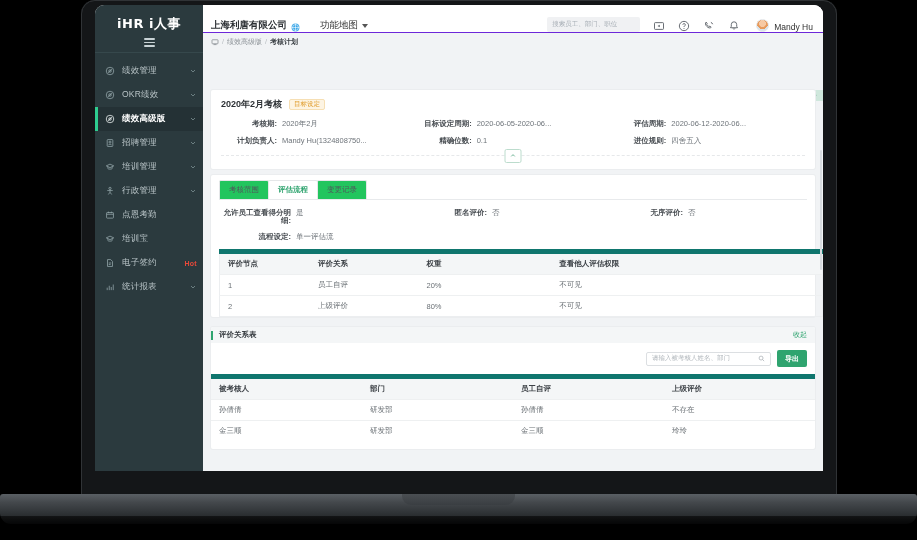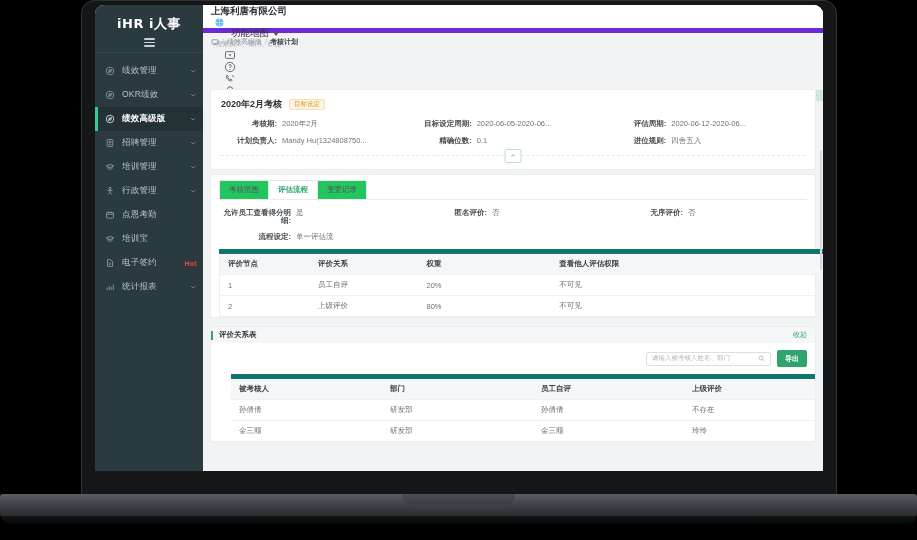--- a/index.html
+++ b/index.html
@@ -90,24 +90,23 @@
   .nav-caret {
     width: 8px; height: 8px; color: #7e9094; flex: 0 0 8px;
   }
   .nav-caret svg { width: 8px; height: 8px; display: block; }
   .hot-badge { font-size: 7px; color: #e8493a; font-weight: 700; letter-spacing: .3px; }
 
   
   #main { position: absolute; left: 108px; top: 0; width: 620px; height: 466px; background: #f1f3f5; }
 
   #topbar {
-    height: 28px; background: #fff; display: flex; align-items: flex-start;
-    padding: 0 10px 0 8px; border-bottom: 5px solid #6d28d9;
+    height: 28px; background: #fff; display: flex; align-items: flex-end;
+    padding: 0 10px 0 8px; border-bottom: 1px solid #6d28d9;
     border-radius: 0 9px 0 0;
-    flex-direction: column;
   }
   .company { font-size: 9.5px; color: #2b2f33; font-weight: 700; }
   .globe-ico { margin-left: 4px; width: 9px; height: 9px; color: #3ba7e8; }
   .globe-ico svg { width: 9px; height: 9px; display: block; }
   .funcmap { margin-left: 20px; font-size: 9.5px; color: #333; display: flex; align-items: center; cursor: pointer; }
   .funcmap .tri { margin-left: 4px; border-left: 3px solid transparent; border-right: 3px solid transparent; border-top: 4px solid #555; }
   .spacer { flex: 1; }
   #global-search {
     width: 93px; height: 15px; background: #f0f1f3; border-radius: 2px;
     display: flex; align-items: center; padding: 0 5px;
@@ -202,42 +201,42 @@
   td {
     font-size: 7.5px; color: #6b7176; padding: 5px 8px;
     border-top: 1px solid #eef0f1;
   }
   .node-tbl { margin: 0 8px 10px 8px; border: 1px solid #eceef0; }
   .node-tbl th:nth-child(1), .node-tbl td:nth-child(1) { width: 15%; }
   .node-tbl th:nth-child(2), .node-tbl td:nth-child(2) { width: 18%; }
   .node-tbl th:nth-child(3), .node-tbl td:nth-child(3) { width: 22%; }
 
   
-  #rel-card { margin-top: 6px; padding-bottom: 0; overflow: hidden; }
+  #rel-card { margin-top: 6px; padding-bottom: 8px; overflow: hidden; }
   .sec-head {
     background: #f4f6f7; height: 16px; display: flex; align-items: center;
     padding: 0 8px 0 0; position: relative;
   }
   .sec-head .bar { width: 2px; height: 9px; background: #2fa46f; margin-right: 6px; }
   .sec-head .t { font-size: 7.5px; color: #3a3f44; font-weight: 700; }
   .sec-head .collapse-link { margin-left: auto; font-size: 7px; color: #2fa46f; cursor: pointer; }
 
   .toolbar { display: flex; align-items: center; justify-content: flex-end; padding: 7px 8px; gap: 6px; }
   #rel-search {
     width: 125px; height: 14px; border: 1px solid #dcdfe2; border-radius: 2px;
     display: flex; align-items: center; padding: 0 5px; background: #fff;
   }
   #rel-search .ph { font-size: 6.5px; color: #b0b6bb; flex: 1; white-space: nowrap; }
   #rel-search .mag { width: 7px; height: 7px; color: #a5abb0; }
   #rel-search .mag svg { width: 7px; height: 7px; display: block; }
   #export-btn {
     background: #2fa46f; color: #fff; font-size: 7px; font-weight: 700;
     border: none; border-radius: 2px; padding: 3.5px 8px; cursor: pointer;
   }
-  .rel-tbl { margin: 0 20px; }
+  .rel-tbl { margin: 0 0; }
   .rel-tbl th:nth-child(1), .rel-tbl td:nth-child(1) { width: 25%; }
   .rel-tbl th:nth-child(2), .rel-tbl td:nth-child(2) { width: 25%; }
   .rel-tbl th:nth-child(3), .rel-tbl td:nth-child(3) { width: 25%; }
 
   #fade {
     position: absolute; left: 0; right: 0; top: 365px; height: 60px;
     background: linear-gradient(180deg, rgba(241,243,245,0) 0%, rgba(241,243,245,.92) 55%, #f1f3f5 100%);
     pointer-events: none;
   }
 

